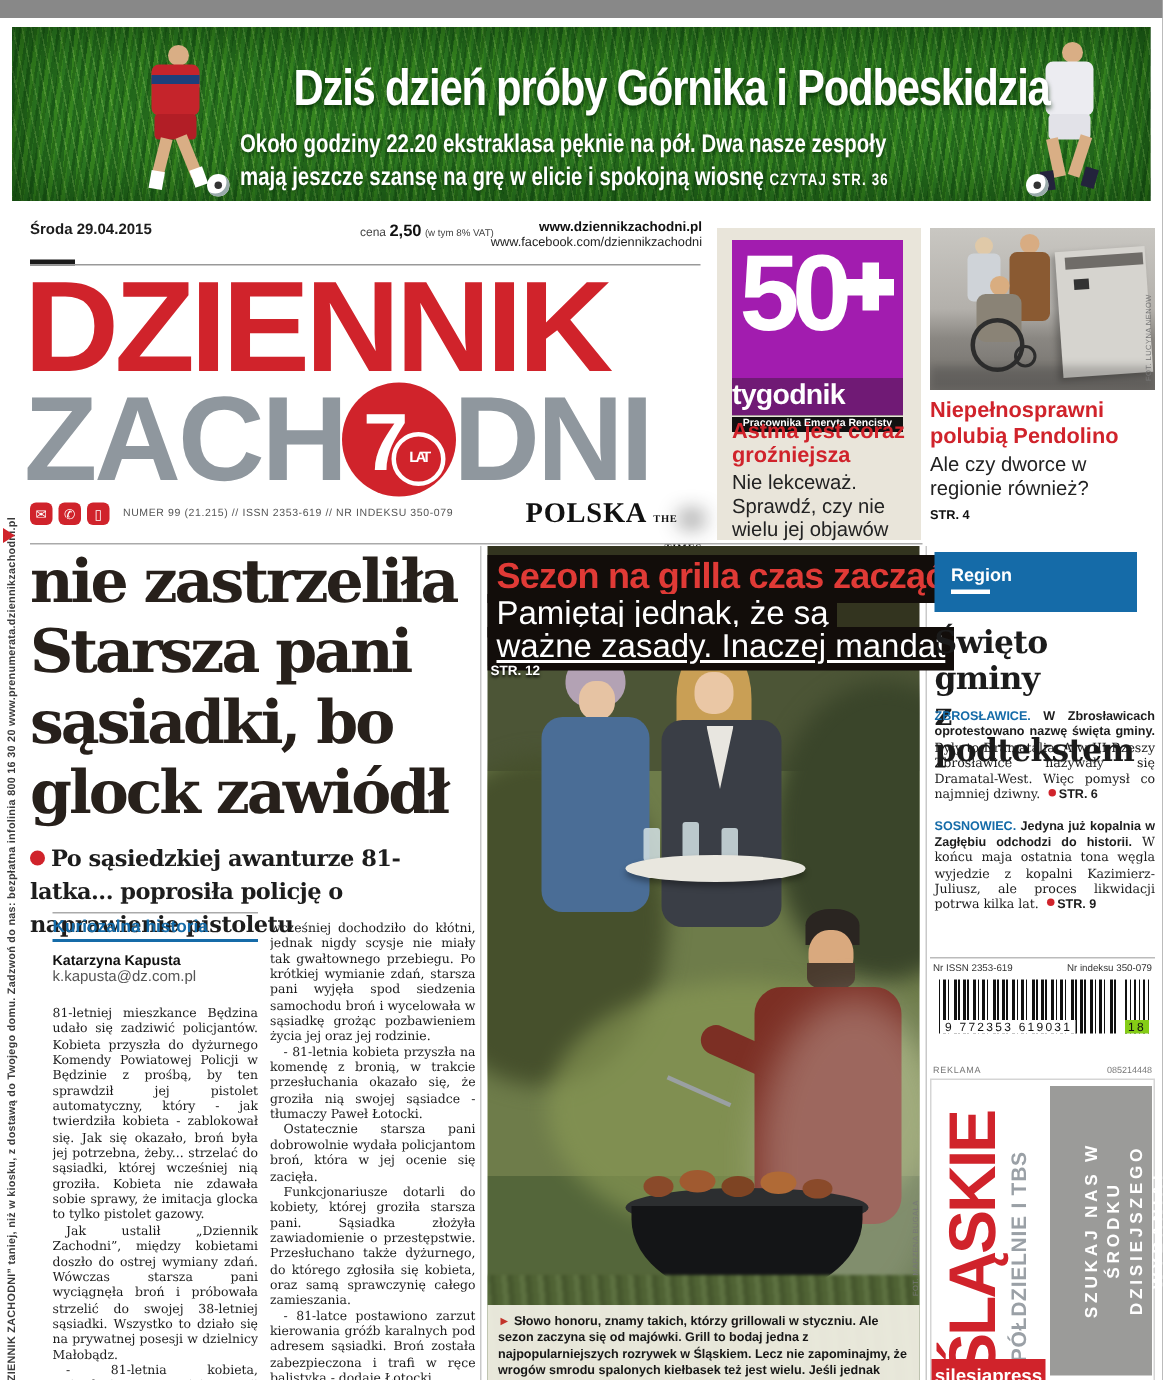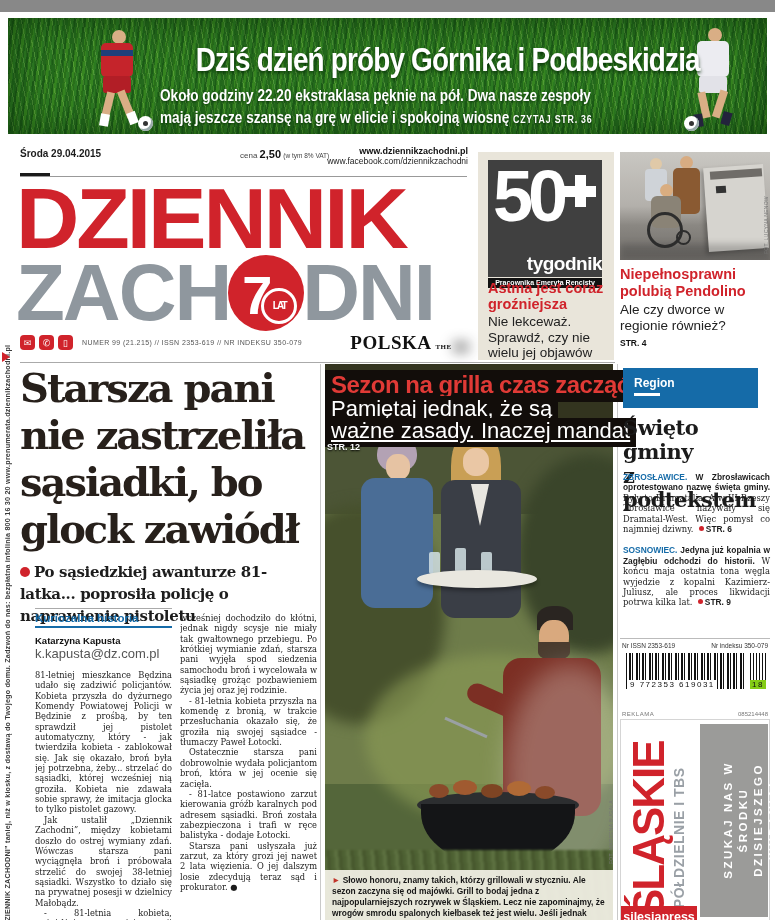--- a/index.html
+++ b/index.html
@@ -59,25 +59,25 @@
   .issue-line{left:82px;top:327px;font-size:7px;color:#555;letter-spacing:.4px;}
   .polska{left:340px;top:320px;width:128px;text-align:right;font-family:"Liberation Serif",serif;}
   .polska .p1{font-size:19px;font-weight:bold;letter-spacing:.5px;color:#111;}
   .polska .p2{font-size:7px;font-weight:bold;color:#111;letter-spacing:.5px;}
   .polska .p2 .blob{display:inline-block;width:14px;height:6px;background:#111;border-radius:2px;vertical-align:middle;}
   .hairline{left:20px;top:350px;width:595px;height:1px;background:#aaa;}
 
   
   .weekly{left:478px;top:140px;width:136px;height:208px;background:#e9e5da;padding:0;}
   .w-logo{position:absolute;left:10px;top:8px;width:114px;}
-  .w-red{position:relative;height:92px;background:#404040;}
+  .w-red{position:relative;height:92px;background:#a21caf;}
   .w-red .n50{position:absolute;left:5px;top:-5px;color:#fff;font-size:72px;font-weight:bold;letter-spacing:-5px;}
   .w-red .plus-h{position:absolute;right:6px;top:26px;width:32px;height:11px;background:#fff;}
   .w-red .plus-v{position:absolute;right:16px;top:15px;width:11px;height:32px;background:#fff;}
-  .w-black{background:#404040;color:#fff;text-align:right;font-size:19px;font-weight:bold;
+  .w-black{background:#701a75;color:#fff;text-align:left;font-size:19px;font-weight:bold;
            letter-spacing:-.5px;padding:1px 0 2px;}
   .w-strip{background:#111;color:#fff;text-align:center;font-size:7px;font-weight:bold;
            border-top:1px solid #e9e5da;padding:1px 0 2px;}
   .w-head{position:absolute;left:10px;top:128px;width:122px;color:#d0232b;
           font-size:14.5px;font-weight:bold;line-height:16px;}
   .w-text{position:absolute;left:10px;top:162px;width:122px;color:#222;
           font-size:13.5px;line-height:15.5px;}
 
   
   .pend-photo{left:620px;top:140px;width:150px;height:108px;overflow:hidden;
@@ -91,21 +91,21 @@
   
   .m-head{left:20px;top:352px;width:300px;font-family:"DejaVu Serif",serif;font-weight:bold;
           color:#27201b;font-size:40px;line-height:47px;letter-spacing:-2px;}
   .m-lead{left:20px;top:549px;width:298px;font-family:"DejaVu Serif",serif;color:#1d1d1d;
           font-size:15px;line-height:22px;letter-spacing:-.35px;font-weight:bold;}
   .m-lead .dot{display:inline-block;width:10px;height:10px;border-radius:50%;background:#d0232b;margin-right:4px;}
   .kicker-block{left:35px;top:596px;width:137px;}
   .kicker-block .topline{height:1px;background:#aaa;margin-bottom:3px;}
   .kicker{color:#156ba8;font-size:11.5px;font-weight:bold;padding-bottom:2px;border-bottom:2px solid #156ba8;}
   .author{margin-top:7px;font-size:9.5px;font-weight:bold;color:#111;}
-  .a-mail{font-size:13px;color:#555;}
+  .a-mail{font-size:10px;color:#555;}
   .bodycol{font-family:"DejaVu Serif",serif;font-size:8.3px;line-height:10.35px;text-align:justify;color:#1c1c1c;}
   .bodycol p{margin:0;}
   .bodycol p + p{text-indent:9px;}
   .col1{left:35px;top:658px;width:137px;height:262px;overflow:hidden;}
   .col2{left:180px;top:601px;width:137px;height:319px;overflow:hidden;}
 
   .vsep1{left:320px;top:352px;width:1px;height:568px;background:#c9c9c9;}
   .vsep2{left:617px;top:352px;width:1px;height:568px;background:#c9c9c9;}
 
   
@@ -260,22 +260,22 @@
     <div style="left:27px;top:60px;width:30px;height:30px;border:3px solid #2d2d2d;border-radius:50%;"></div>
     <div style="left:56px;top:78px;width:11px;height:11px;border:2px solid #2d2d2d;border-radius:50%;"></div>
     <div style="left:0;top:92px;width:150px;height:16px;background:rgba(40,40,40,.25);filter:blur(3px);"></div>
   </div>
   <div class="abs vcredit" style="left:763px;top:242px;">FOT. LUCYNA NENOW</div>
   <div class="abs pend-text">Ale czy dworce w regionie również?</div>
   <div class="abs pend-head">Niepełnosprawni polubią Pendolino</div>
   <div class="abs pend-str">STR. 4</div>
 
   <div class="abs m-head">
+    <div>nie zastrzeliła</div>
     <div>Starsza pani</div>
-    <div>nie zastrzeliła</div>
     <div>sąsiadki, bo</div>
     <div>glock zawiódł</div>
   </div>
   <div class="abs m-lead">
     <span class="dot"></span><span>Po sąsiedzkiej awanturze 81-latka... poprosiła policję o naprawienie pistoletu</span>
   </div>
   <div class="abs kicker-block">
     <div class="topline"></div>
     <div class="kicker">Kuriozalna historia</div>
     <div class="author">Katarzyna Kapusta</div>
@@ -284,20 +284,21 @@
   <div class="abs bodycol col1">
       <p>81-letniej mieszkance Będzina udało się zadziwić policjantów. Kobieta przyszła do dyżurnego Komendy Powiatowej Policji w Będzinie z prośbą, by ten sprawdził jej pistolet automatyczny, który - jak twierdziła kobieta - zablokował się. Jak się okazało, broń była jej potrzebna, żeby... strzelać do sąsiadki, której wcześniej nią groziła. Kobieta nie zdawała sobie sprawy, że imitacja glocka to tylko pistolet gazowy.</p>
       <p>Jak ustalił „Dziennik Zachodni”, między kobietami doszło do ostrej wymiany zdań. Wówczas starsza pani wyciągnęła broń i próbowała strzelić do swojej 38-letniej sąsiadki. Wszystko to działo się na prywatnej posesji w dzielnicy Małobądz.</p>
       <p>- 81-letnia kobieta, wyjeżdżając ze swojej posesji samochodem, spotkała w pobliżu domu swoją 38-letnią sąsiadkę - tłumaczy Paweł Łotocki, rzecznik Komendy Powiatowej Policji w Będzinie. Między kobietami już</p>
     </div>
   <div class="abs bodycol col2">
     <div>
         <p>wcześniej dochodziło do kłótni, jednak nigdy scysje nie miały tak gwałtownego przebiegu. Po krótkiej wymianie zdań, starsza pani wyjęła spod siedzenia samochodu broń i wycelowała w sąsiadkę grożąc pozbawieniem życia jej oraz jej rodzinie.</p>
         <p>- 81-letnia kobieta przyszła na komendę z bronią, w trakcie przesłuchania okazało się, że groziła nią swojej sąsiadce - tłumaczy Paweł Łotocki.</p>
         <p>Ostatecznie starsza pani dobrowolnie wydała policjantom broń, która w jej ocenie się zacięła.</p>
+        <p>Funkcjonariusze dotarli do kobiety, której groziła starsza pani. Sąsiadka złożyła zawiadomienie o przestępstwie. Przesłuchano także dyżurnego, do którego zgłosiła się kobieta, oraz samą sprawczynię całego zamieszania.</p>
         <p>- 81-latce postawiono zarzut kierowania gróźb karalnych pod adresem sąsiadki. Broń została zabezpieczona i trafi w ręce balistyka - dodaje Łotocki.</p>
         <p>Starsza pani usłyszała już zarzut, za który grozi jej nawet 2 lata więzienia. O jej dalszym losie zdecydują teraz sąd i prokurator. ●</p>
       </div>
 
   </div>
 
   <div class="abs vsep1"></div>
   <div class="abs vsep2"></div>
 
   <div class="abs gphoto">

